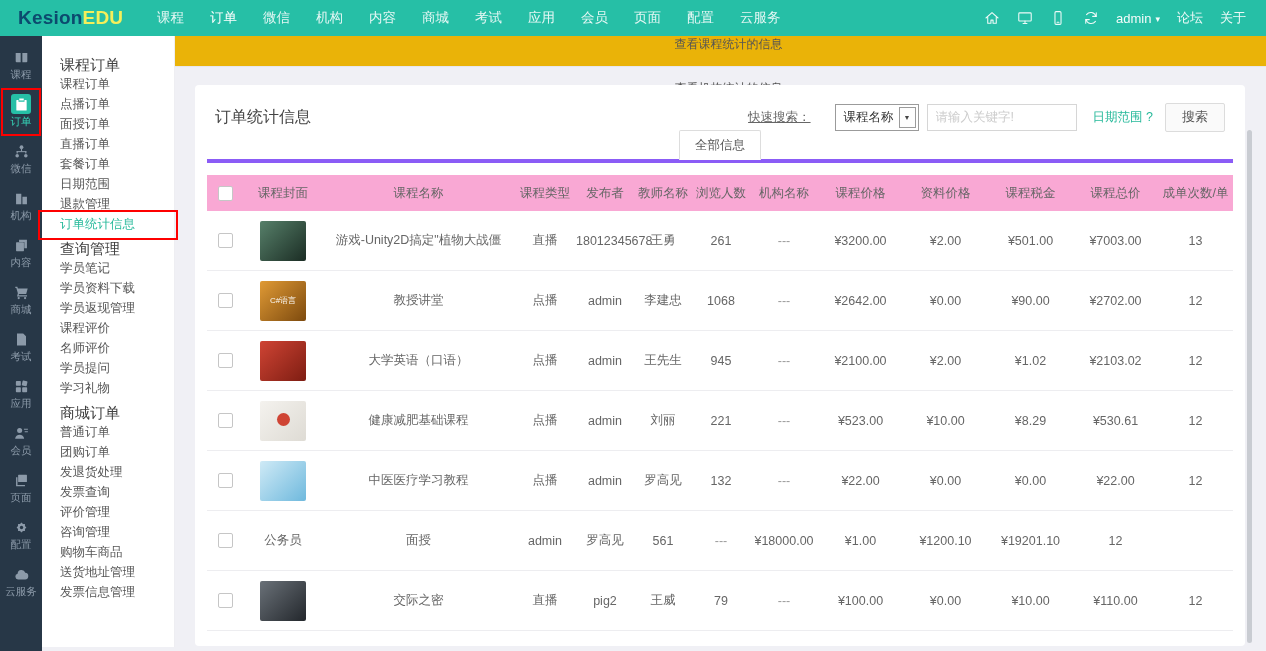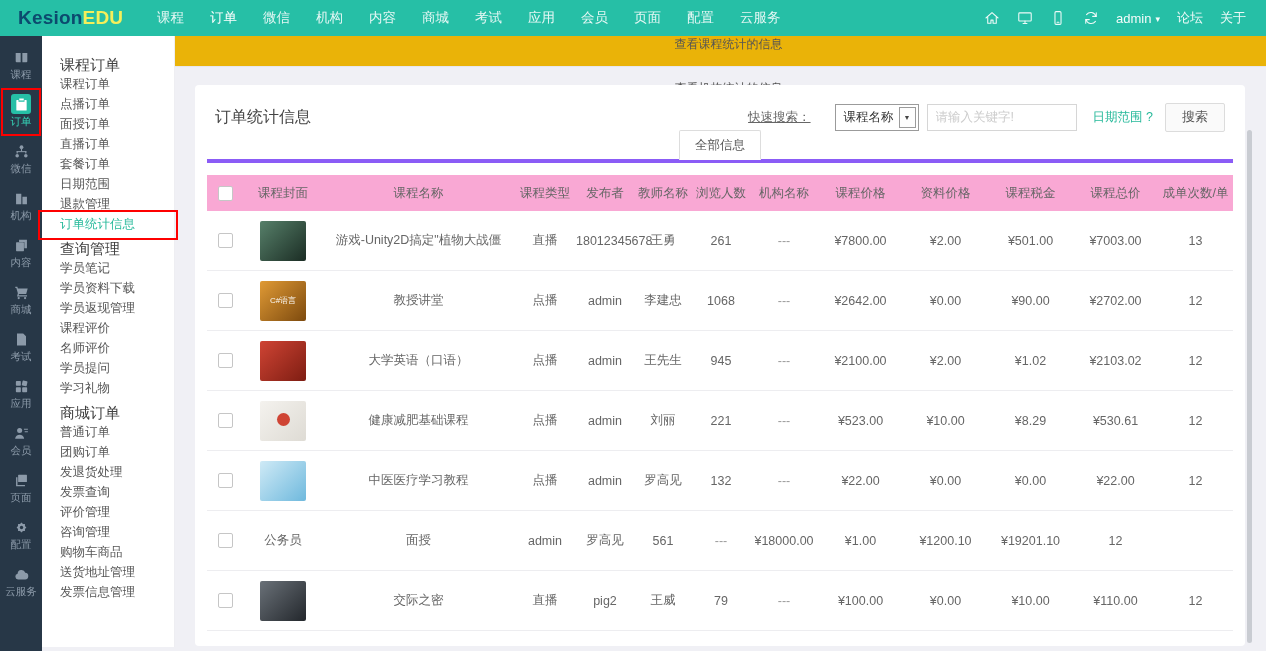--- a/index.html
+++ b/index.html
@@ -341,21 +341,21 @@
       <span class="checkbox"></span></div>
           <div class="cell">
       <div class="cover" style="background:linear-gradient(135deg, #57806a, #1b2d24)"></div>
           </div>
           <div class="cell">游戏-Unity2D搞定"植物大战僵</div>
           <div class="cell">直播</div>
           <div class="cell">18012345678</div>
           <div class="cell">王勇</div>
           <div class="cell">261</div>
           <div class="cell dim">---</div>
-          <div class="cell">¥7800.00</div>
+          <div class="cell">¥3200.00</div>
           <div class="cell">¥2.00</div>
           <div class="cell">¥501.00</div>
           <div class="cell">¥7003.00</div>
           <div class="cell">13</div>
         </div>
         <div class="tgrid trow">
           <div class="cell">
       <span class="checkbox"></span></div>
           <div class="cell">
       <div class="cover" style="background:linear-gradient(135deg, #e09a35, #7d4a0e)">

